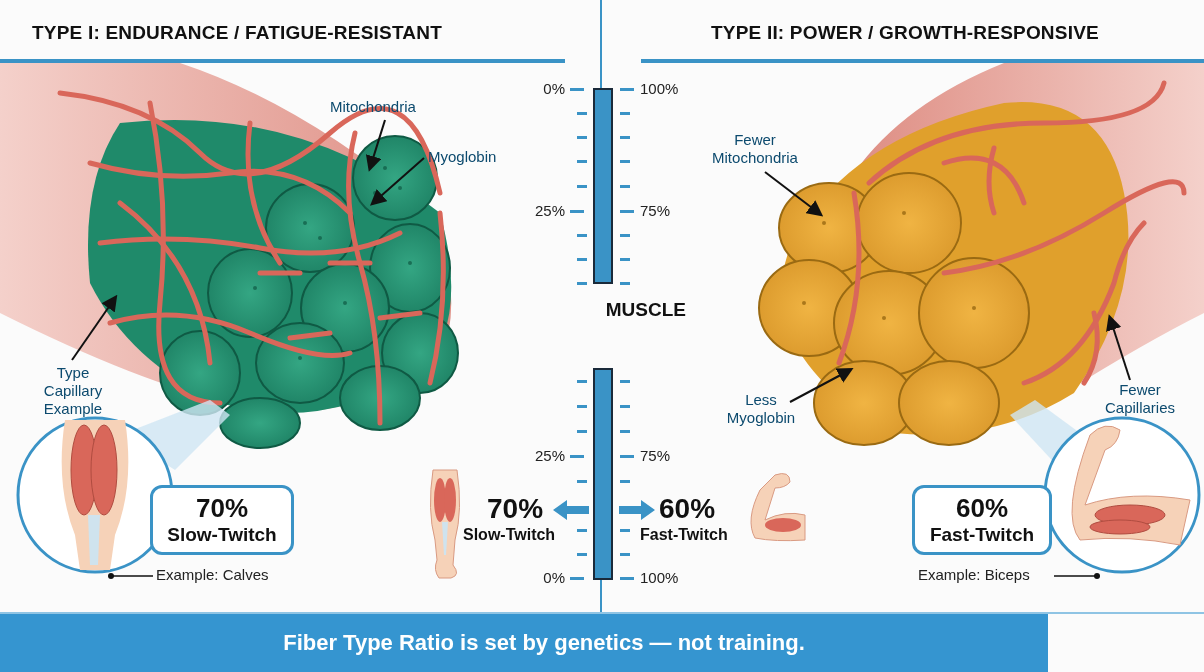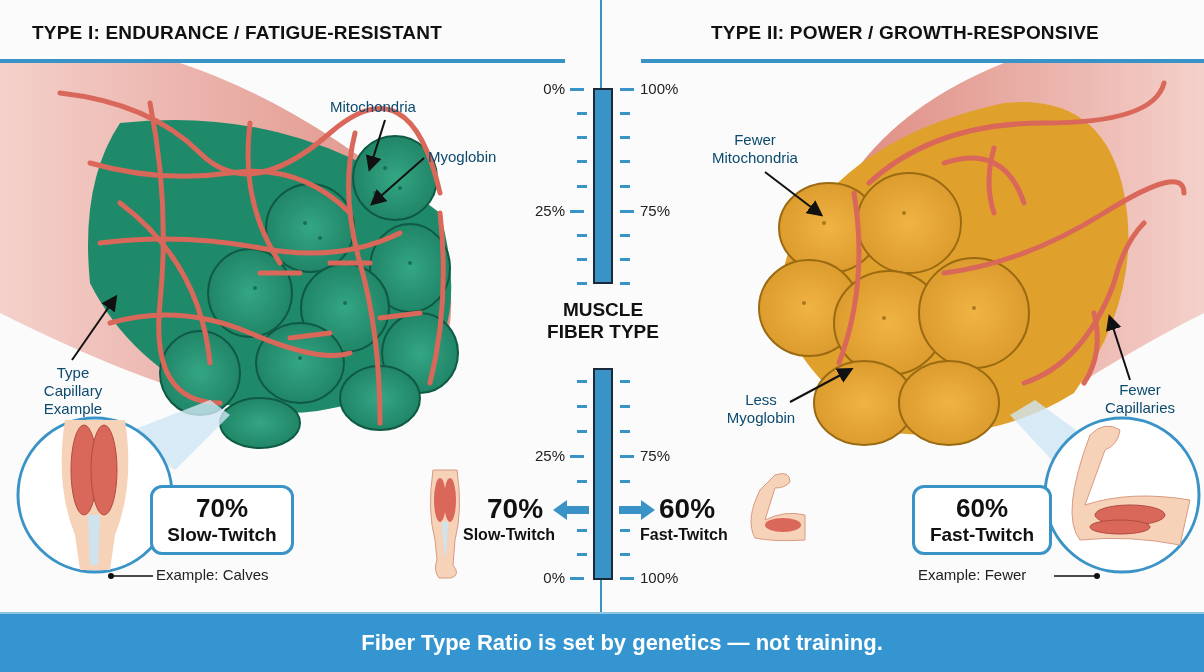--- a/index.html
+++ b/index.html
@@ -16,41 +16,41 @@
 
   .gauge-bar {
     position: absolute; left: 593px; width: 20px; background: #3a93c6; border: 2px solid #1a2a3a;
   }
   .tick { position: absolute; height: 3px; width: 14px; background: #3a93c6; }
   .tick.minor { width: 10px; }
   .tick-label { position: absolute; font-size: 15px; color: #222; font-family: "Liberation Sans", sans-serif; }
   .tick-label.left { text-align: right; width: 50px; }
 
   .center-title {
-    position: absolute; left: 520px; top: 295px; width: 166px; text-align: center;
+    position: absolute; left: 520px; top: 295px; width: 166px; text-align: right;
     font-weight: 700; font-size: 19px; line-height: 22px; color: #111; background: #fbfbfb;
     padding: 4px 0;
   }
 
   .big-pct { position: absolute; font-weight: 700; font-size: 28px; color: #111; }
   .twitch-label { position: absolute; font-weight: 700; font-size: 16px; color: #111; }
 
   .callout-label { position: absolute; font-size: 15px; line-height: 18px; color: #0c4a6e; text-align: center; }
 
   .info-box {
     position: absolute; border: 3px solid #3a93c6; border-radius: 12px; background: #fff;
     text-align: center;
   }
   .info-box .pct { font-weight: 700; font-size: 26px; display: block; }
   .info-box .lbl { font-weight: 700; font-size: 19px; display: block; }
 
   .example { position: absolute; font-size: 15px; color: #222; }
 
   .footer {
-    position: absolute; left: 0; top: 614px; width: 1204px; height: 58px; background: #3595d0;
+    position: absolute; left: 0; top: 614px; width: 1048px; height: 58px; background: #3595d0;
     display: flex; align-items: center; justify-content: center; padding-left: 40px;
   }
   .footer span { color: #fff; font-weight: 700; font-size: 22px; }
   .footer-top { position: absolute; left: 0; top: 612px; width: 1204px; height: 2px; background: #8fc4e4; }
 
   svg { position: absolute; overflow: visible; }
 </style>
 </head>
 <body>
 
@@ -229,21 +229,20 @@
 <div class="tick" style="left:570px; top:577px;"></div>
 <div class="tick" style="left:620px; top:577px;"></div>
 
 <div class="tick-label left" style="left:515px; top:447px;">25%</div>
 <div class="tick-label" style="left:640px; top:447px;">75%</div>
 <div class="tick-label left" style="left:515px; top:569px;">0%</div>
 <div class="tick-label" style="left:640px; top:569px;">100%</div>
 
 <div class="center-title">
   <div>MUSCLE</div>
-  <div>FIBER TYPE</div>
 </div>
 
 <div class="big-pct" style="left:487px; top:493px;">70%</div>
 <div class="twitch-label" style="left:463px; top:526px;">Slow-Twitch</div>
 <div class="big-pct" style="left:659px; top:493px;">60%</div>
 <div class="twitch-label" style="left:640px; top:526px;">Fast-Twitch</div>
 
 <svg width="40" height="20" style="left:553px; top:500px;">
   <path d="M0,10 L14,0 L14,6 L36,6 L36,14 L14,14 L14,20 Z" fill="#3a93c6"></path>
 </svg>
@@ -284,21 +283,21 @@
   <path d="M130,20 L155,5 L230,60 L195,90 Z" fill="#cfe6f4" opacity="0.8"></path>
   <circle cx="242" cy="100" r="77" fill="#fff" stroke="#3a93c6" stroke-width="3"></circle>
   <path d="M210,40 Q225,25 240,35 Q238,50 225,55 L205,110 Q250,95 310,105 L300,150 Q250,140 200,145 Q180,120 210,40 Z" fill="#f6d2b8" stroke="#d99a82"></path>
   <ellipse cx="250" cy="120" rx="35" ry="10" fill="#d9675a" stroke="#b04c40"></ellipse>
   <ellipse cx="240" cy="132" rx="30" ry="7" fill="#d9675a" stroke="#b04c40"></ellipse>
 </svg>
 <div class="info-box" style="left:912px; top:485px; width:140px; height:70px; padding-top:5px;">
   <span class="pct">60%</span>
   <span class="lbl">Fast-Twitch</span>
 </div>
-<div class="example" style="left:918px; top:566px;">Example: Fewer</div>
+<div class="example" style="left:918px; top:566px;">Example: Biceps</div>
 <svg width="50" height="10" style="left:1052px; top:571px;">
   <line x1="2" y1="5" x2="44" y2="5" stroke="#111" stroke-width="1.5"></line>
     <circle cx="45" cy="5" r="3" fill="#111"></circle>
 </svg>
 
 <div class="footer-top"></div>
 <div class="footer">
   <span>Fiber Type Ratio is set by genetics — not training.</span>
 </div>
 

